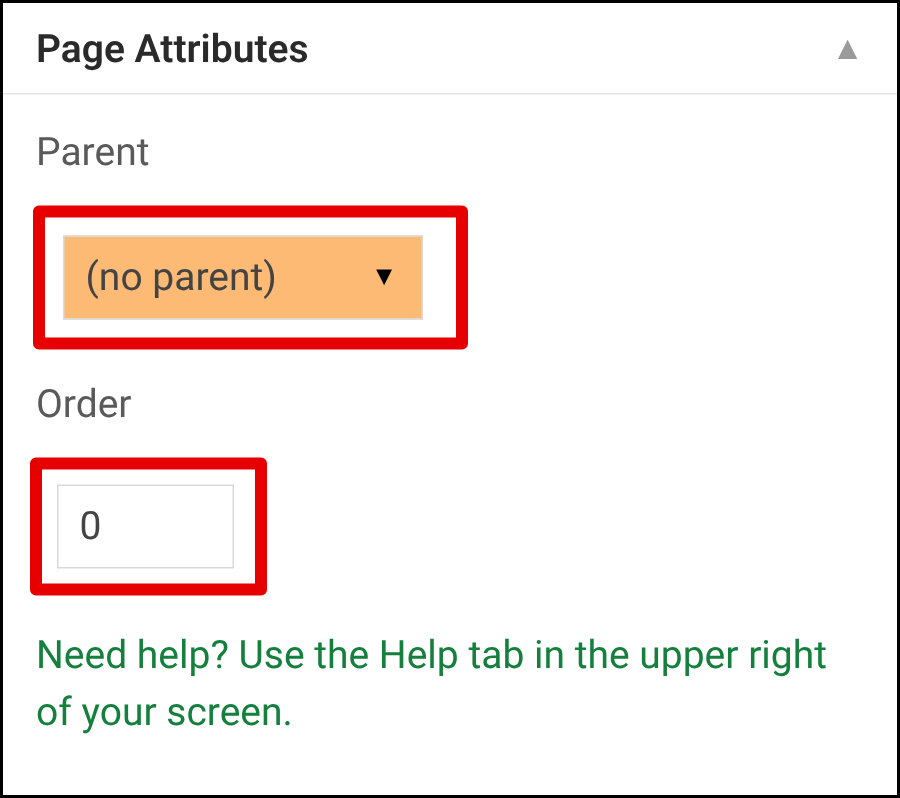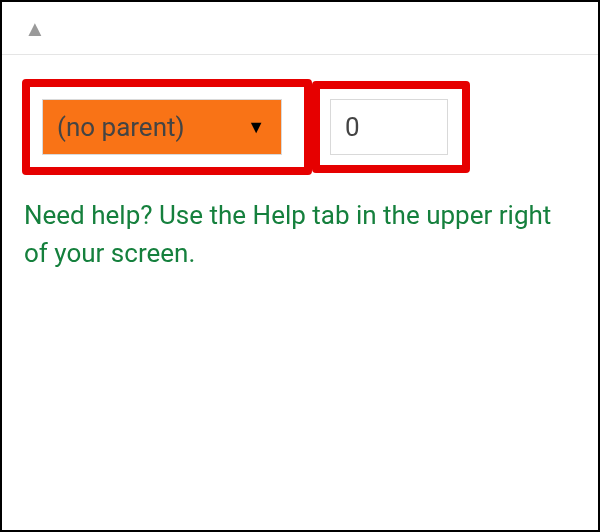--- a/index.html
+++ b/index.html
@@ -64,21 +64,21 @@
   }
   .highlight-order {
     margin-left: -4px;
     padding: 10px 14px 10px 10px;
   }
   .select-wrap {
     display: flex;
     align-items: center;
     justify-content: space-between;
     border: 1px solid #d9d9d9;
-    background: #f97316;
+    background: #fdba74;
     height: 56px;
     padding: 0 16px 0 14px;
     width: 240px;
     cursor: pointer;
   }
   .select-text {
     font-size: 26px;
     color: #444;
   }
   .select-caret {
@@ -106,33 +106,36 @@
     max-width: 540px;
   }
 </style>
 </head>
 <body>
 
 <div class="outer-frame">
   <div class="panel">
 
     <div class="panel-header">
+      <span class="panel-title">Page Attributes</span>
       <span class="toggle-triangle">▲</span>
     </div>
 
     <div class="panel-body">
 
+      <div class="field-label">Parent</div>
 
       <div class="highlight-box highlight-parent">
         <div class="select-wrap">
           <span class="select-text">(no parent)</span>
           <span class="select-caret">▼</span>
         </div>
       </div>
 
+      <div class="field-label mt-order">Order</div>
 
       <div class="highlight-box highlight-order">
         <input class="order-input" type="text" value="0" style="">
       </div>
 
       <div class="help-text">Need help? Use the Help tab in the upper right of your screen.</div>
 
     </div>
   </div>
 </div>

